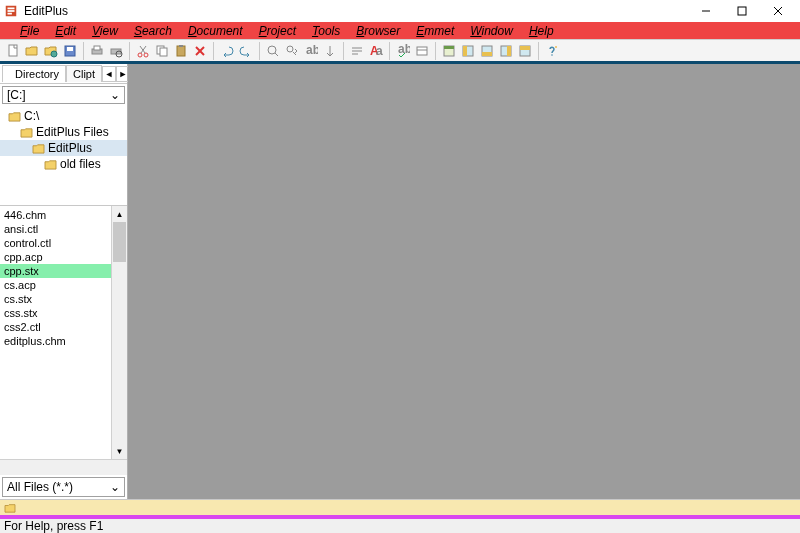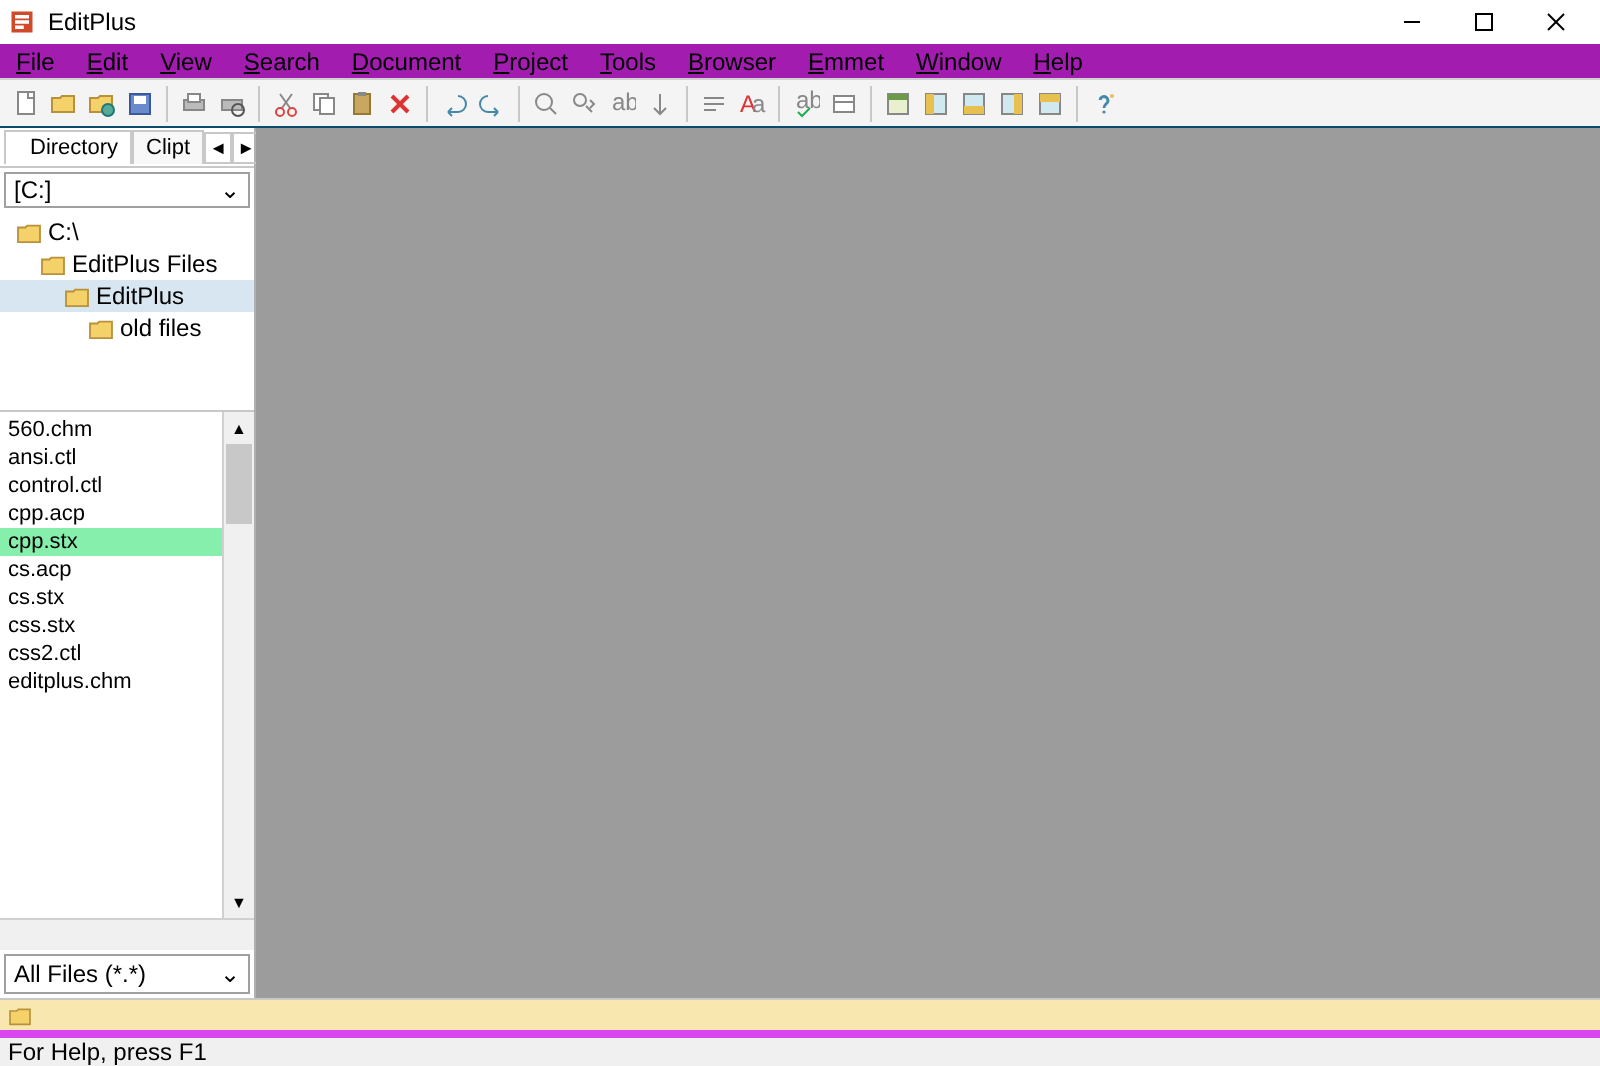--- a/index.html
+++ b/index.html
@@ -6,26 +6,26 @@
 body { width: 800px; height: 533px; background: #fff; display: flex; flex-direction: column; overflow: hidden; }
 
 
 .titlebar { height: 22px; background: #fff; display: flex; align-items: center; padding: 0 4px; }
 .titlebar .app-icon { width: 14px; height: 14px; margin-right: 6px; }
 .titlebar .title { flex: 1; }
 .titlebar .win-btn { width: 36px; height: 22px; display: flex; align-items: center; justify-content: center; }
 .titlebar .win-btn svg { width: 10px; height: 10px; }
 
 
-.menubar { height: 18px; background: #a21caf; display: flex; align-items: center; padding: 0 0; border-bottom: 1px solid #d0d0d0; }
+.menubar { height: 18px; background: #ef4444; display: flex; align-items: center; padding: 0 12px; border-bottom: 1px solid #d0d0d0; font-style: italic; }
 .menubar .menu-item { padding: 2px 8px; cursor: default; }
 .menubar .menu-item .ul { text-decoration: underline; }
 
 
-.toolbar { height: 24px; background: #f4f4f4; border-bottom: 1px solid #0c4a6e; display: flex; align-items: center; padding: 2px 4px; gap: 1px; }
+.toolbar { height: 24px; background: #f4f4f4; border-bottom: 3px solid #0c4a6e; display: flex; align-items: center; padding: 2px 4px; gap: 1px; font-weight: bold; }
 .tb-group { display: flex; align-items: center; gap: 1px; }
 .tb-sep { width: 1px; height: 18px; background: #c8c8c8; margin: 0 3px; }
 .tb-btn { width: 18px; height: 18px; display: flex; align-items: center; justify-content: center; border: 1px solid transparent; }
 .tb-btn svg { width: 14px; height: 14px; }
 
 
 .main { flex: 1; display: flex; min-height: 0; }
 .sidebar { width: 128px; background: #fff; border-right: 1px solid #b0b0b0; display: flex; flex-direction: column; }
 .editor { flex: 1; background: #9c9c9c; }
 
@@ -328,21 +328,21 @@
         </div>
         <div class="tree-item">
           <span class="indent" style="width:42px"></span>
           <svg class="folder-icon" viewBox="0 0 14 12">
             <path d="M1 3h4l1-1h7v9H1z" fill="#f4d169" stroke="#b8923a"></path>
           </svg>
           <span>old files</span>
         </div>
       </div>
     <div class="file-pane">
-      <div class="file-item">560.chm</div>
+      <div class="file-item">446.chm</div>
         <div class="file-item">ansi.ctl</div>
         <div class="file-item">control.ctl</div>
         <div class="file-item">cpp.acp</div>
         <div class="file-item sel">cpp.stx</div>
         <div class="file-item">cs.acp</div>
         <div class="file-item">cs.stx</div>
         <div class="file-item">css.stx</div>
         <div class="file-item">css2.ctl</div>
         <div class="file-item">editplus.chm</div>
         <div class="scrollbar-v">

